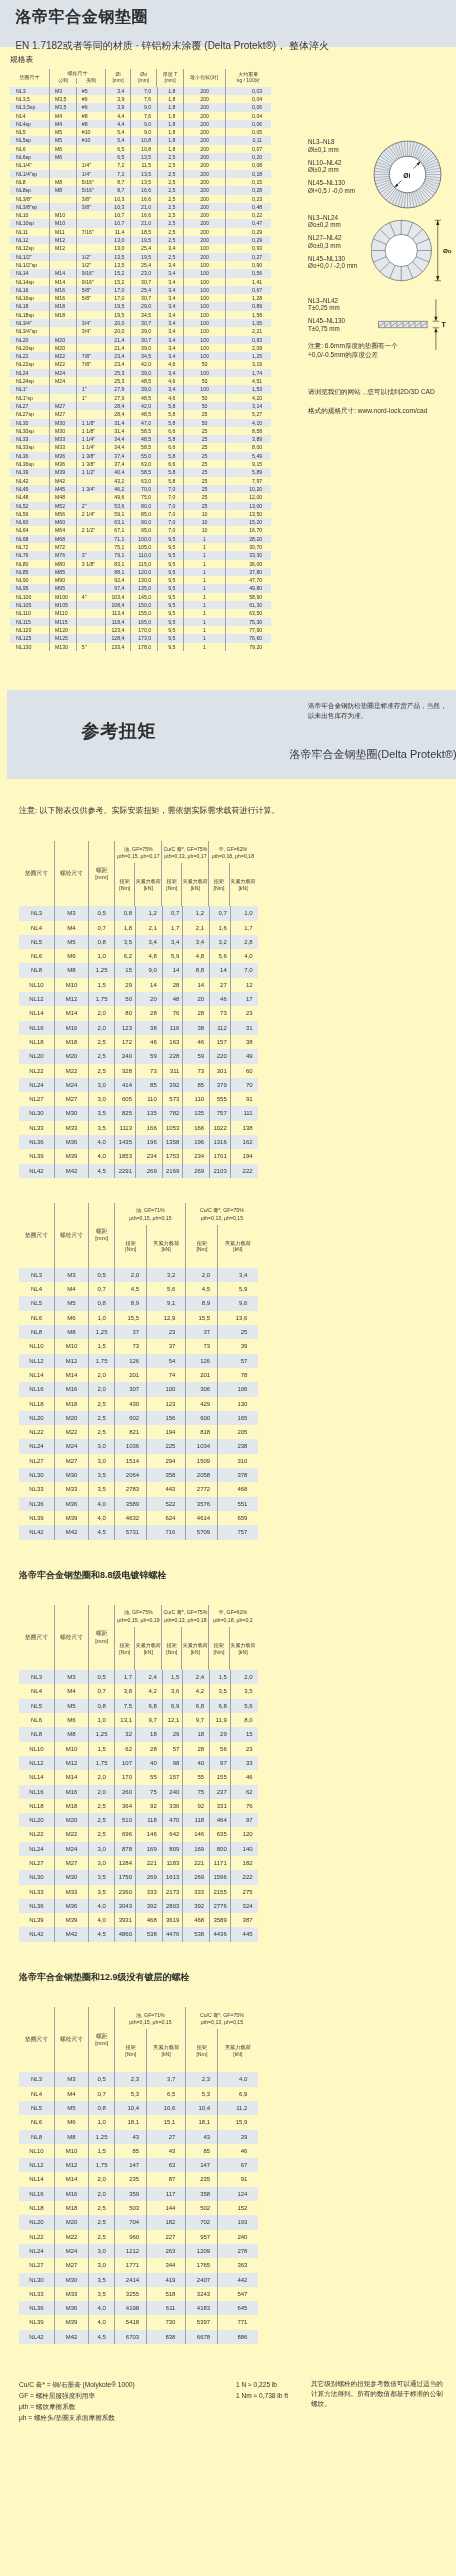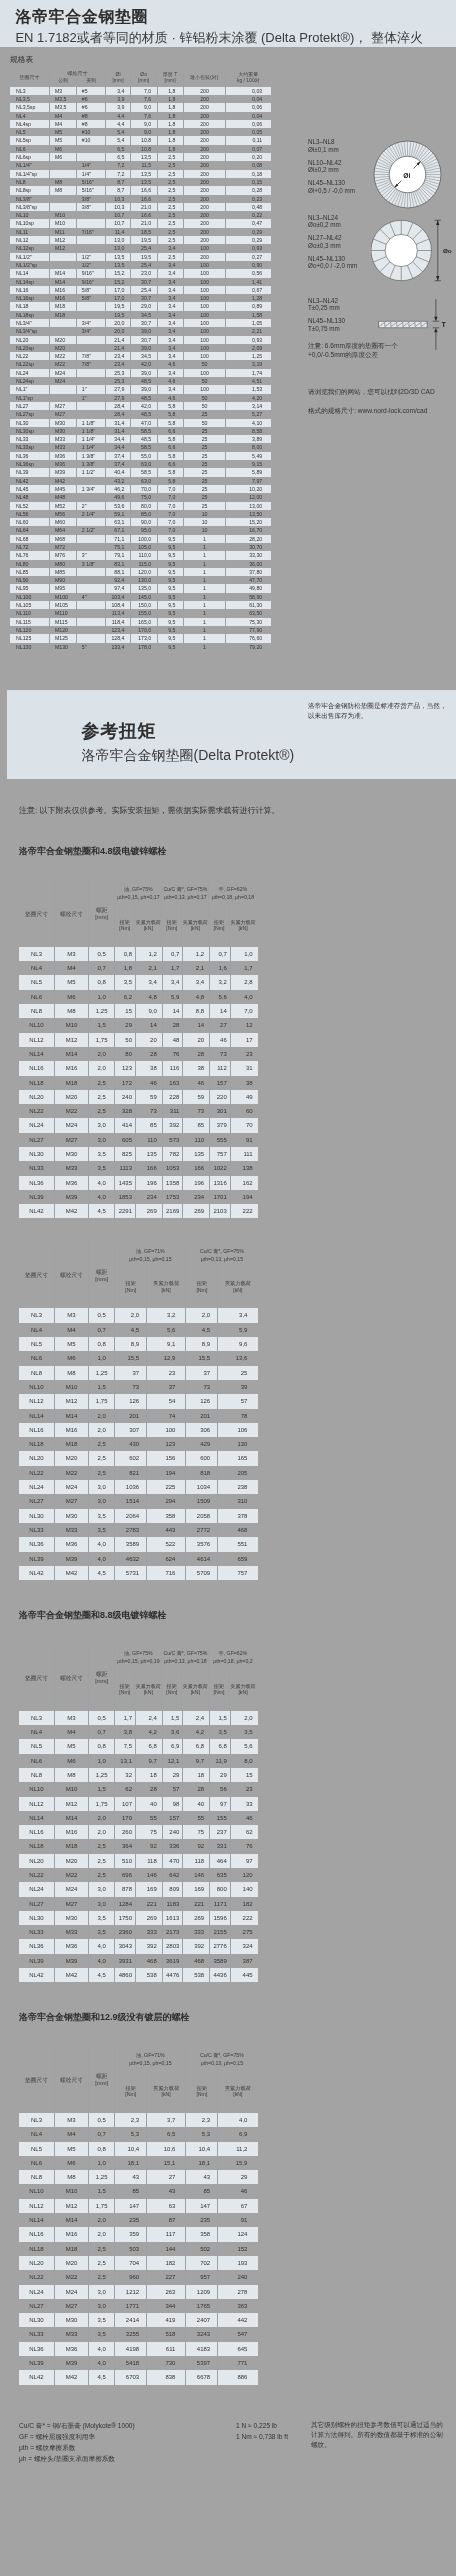--- a/index.html
+++ b/index.html
@@ -1,21 +1,21 @@
 <!DOCTYPE html>
 <html style="font-size:8.8px"><head>
 <meta charset="utf-8">
 <style>
   html,body{margin:0;padding:0;background:#fff;}
-  .page{width:457px;height:2576px;position:relative;overflow:hidden;background:#a3a3a3;
+  .page{width:457px;height:2576px;position:relative;overflow:hidden;background:#fef9c3;
         font-family:"Liberation Sans",sans-serif;color:#333;}
   
   .band1{height:47px;background:#dbe2e8;box-sizing:border-box;padding:7.2px 0 0 15.4px;}
   .band1 h1{margin:0;font-size:16px;font-weight:bold;color:#2f2f2f;letter-spacing:0.6px;}
-  .sub1{font-size:13px;color:#3a3a3a;margin-top:1px;}
+  .sub1{font-size:10px;color:#3a3a3a;margin-top:11px;}
   
   .spec-wrap{position:relative;}
   .spec-heading{margin:7.7px 0 4.4px 10px;font-size:7.7px;font-weight:normal;color:#2f2f2f;height:10px;}
   .spec-table{margin-left:10px;width:261px;}
   .vline{border-right:0.6px solid #9aa1a7;}
   .spec-head{display:flex;height:17.6px;font-size:5px;color:#444;}
   .sh{box-sizing:border-box;display:flex;flex-direction:column;align-items:center;justify-content:center;text-align:center;line-height:5.5px;}
   .sh-washer{width:40px;}
   .sh-bolt{width:56px;justify-content:flex-start;padding-top:1.7px;}
   .sh-bolt .bsub{display:flex;width:100%;margin-top:2.2px;}
@@ -43,21 +43,21 @@
   .g1{top:18.7px;} .g2{top:94px;} .g3{top:177px;}
   .note-abs{position:absolute;left:0;font-size:6.6px;line-height:9.4px;color:#333;white-space:pre-line;}
   .nt{top:221px;width:138px;}
   .nc{top:258px;width:143px;}
   .ns{top:581px;width:142px;line-height:10px;}
   .nc a{color:#333;text-decoration:none;}
   
   .band2{margin-top:39px;margin-left:6.6px;width:450px;height:89px;background:#dbe2e8;
          box-sizing:border-box;padding:29px 0 0 75px;}
   .t-title{margin:0;font-size:18px;font-weight:bold;color:#2f2f2f;letter-spacing:0.6px;}
-  .t-sub{font-size:14px;color:#3a3a3a;margin-top:3.9px;font-weight:normal;}
+  .t-sub{font-size:11px;color:#3a3a3a;margin-top:3.9px;font-weight:normal;text-align:right;}
   .notice{margin:26.4px 0 0 19px;font-size:8px;color:#2f2f2f;height:11px;}
   .tq-title{margin:29px 0 0 19px;font-size:9px;font-weight:bold;color:#2f2f2f;height:11.6px;}
   .tq-table{margin-left:19px;margin-top:25px;width:239px;}
   .tq-head{display:flex;height:65px;box-sizing:border-box;font-size:5.8px;color:#3a3a3a;}
   .hc{box-sizing:border-box;border-right:0.6px solid #9aa1a7;display:flex;flex-direction:column;
       align-items:center;justify-content:center;text-align:center;line-height:7.2px;}
   .cwh{width:36px;} .cbh{width:34px;} .cph{width:26.4px;}
   .hg{box-sizing:border-box;display:flex;flex-direction:column;border-right:0.6px solid #9aa1a7;}
   .hg:last-child{border-right:none;}
   .hg3{width:47px;} .hg2{width:71px;}
@@ -989,21 +989,20 @@
     </div>
   </div>
 
   <div class="band2">
     <h2 class="t-title">参考扭矩</h2>
     <div class="t-sub">洛帝牢合金钢垫圈(Delta Protekt®)</div>
   </div>
 
   <div class="notice">注意: 以下附表仅供参考。实际安装扭矩，需依据实际需求载荷进行计算。</div>
 
-  <div class="tq-title">洛帝牢合金钢垫圈和4.8级电镀锌螺栓</div>
   <div class="tq-table">
     <div class="tq-head">
       <div class="hc cwh">垫圈尺寸</div>
       <div class="hc cbh">螺栓尺寸</div>
       <div class="hc cph">
         <div>螺距</div>
           <div>[mm]</div>
       </div>
       <div class="hg hg3">
         <div class="gt">油, GF=75%</div>

